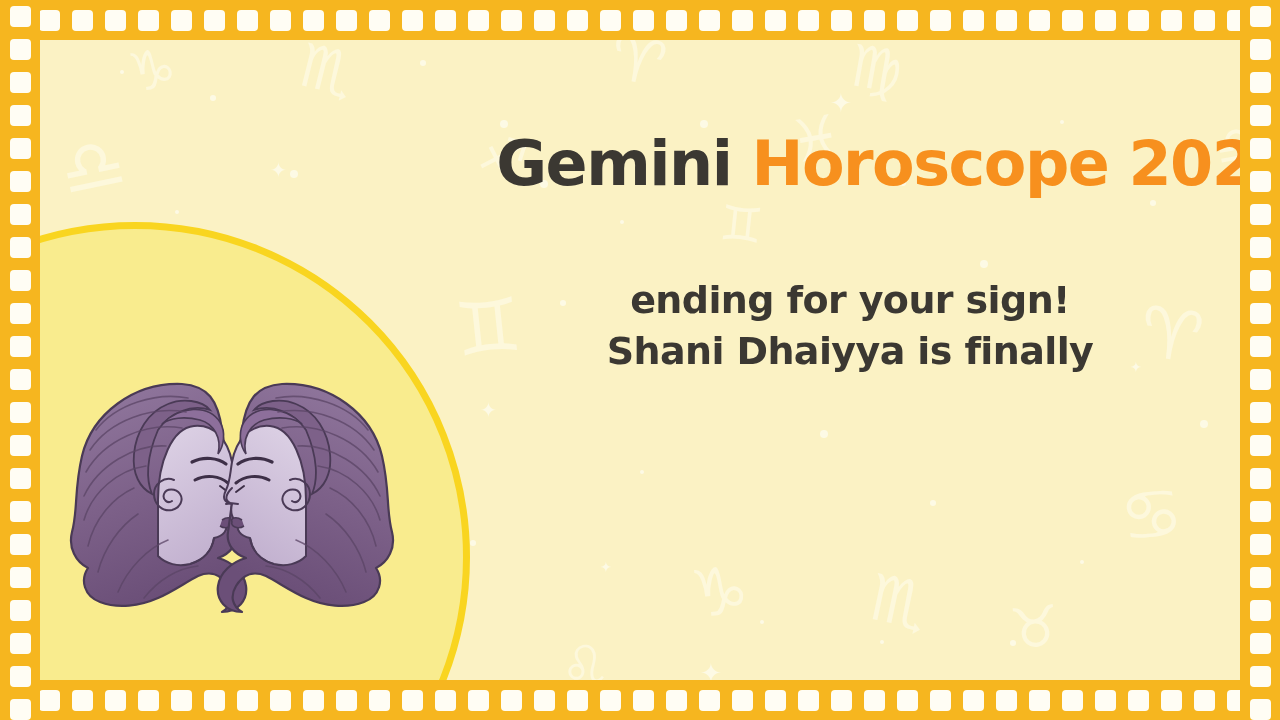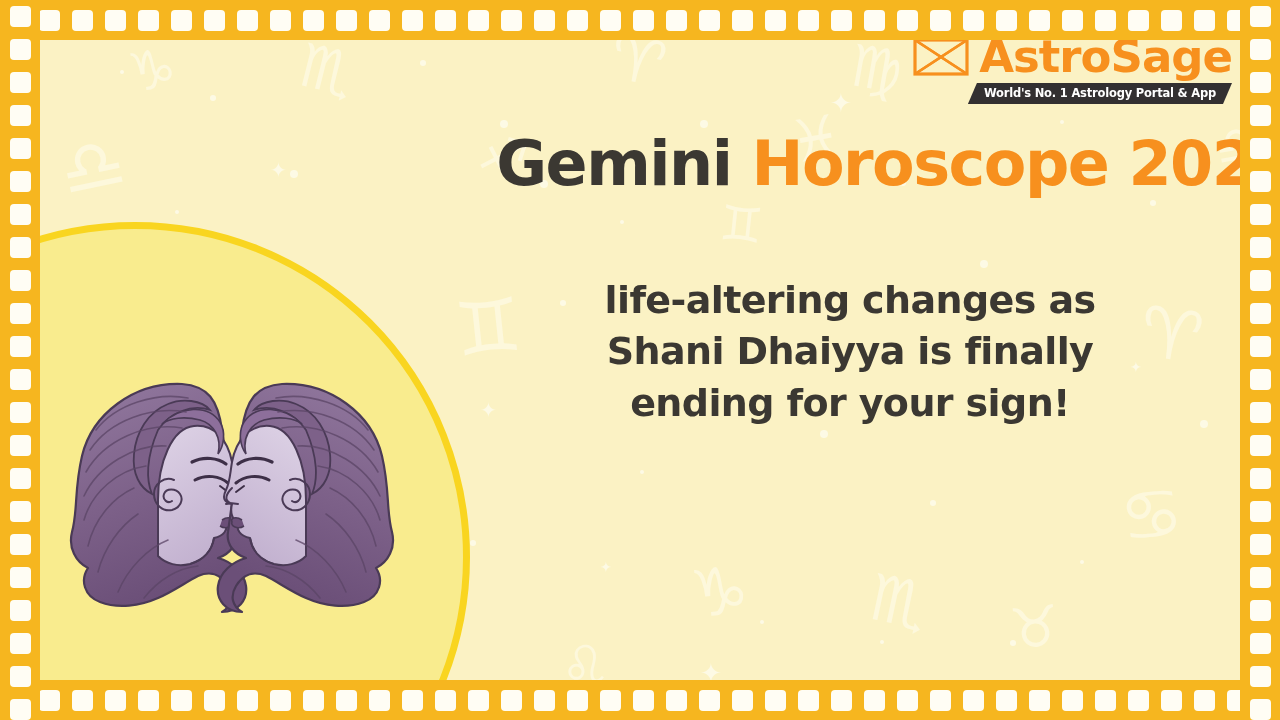--- a/index.html
+++ b/index.html
@@ -377,40 +377,24 @@
         <path d="M152 168 C 150 180, 142 190, 128 194" fill="none" stroke="#4a3a56" stroke-width="1.8"></path>
       </g>
     </svg>
   </div>
 
   <div class="headline">
     <span class="sign">Gemini</span><span>&nbsp;</span><span class="rest">Horoscope 2023</span>
   </div>
 
   <div class="message" id="message-block">
-      <span>life-altering changes as</span>
+      <span>ending for your sign!</span>
       <span>Shani Dhaiyya is finally</span>
-      <span>ending for your sign!</span>
     </div>
 
-  <div class="logo">
-    <div class="logo-row">
-      <span class="logo-mark">
-        <svg viewBox="0 0 58 42" width="58" height="42" xmlns="http://www.w3.org/2000/svg">
-          <rect x="3" y="4" width="52" height="34" fill="none" stroke="#f7901e" stroke-width="3.2"></rect>
-          <path d="M3 4 L29 21 L3 38" fill="none" stroke="#f7901e" stroke-width="2.6"></path>
-          <path d="M55 4 L29 21 L55 38" fill="none" stroke="#f7901e" stroke-width="2.6"></path>
-          <path d="M3 4 L29 21 L55 4" fill="none" stroke="#f7901e" stroke-width="2.6"></path>
-          <path d="M3 38 L29 21 L55 38" fill="none" stroke="#f7901e" stroke-width="2.6"></path>
-        </svg>
-      </span>
-      <span class="logo-word">AstroSage</span>
-    </div>
-    <div class="logo-tag">World's No. 1 Astrology Portal &amp; App</div>
-  </div>
 
   <div class="border-band band-top" id="band-top">
       <span class="notch"></span>
       <span class="notch"></span>
       <span class="notch"></span>
       <span class="notch"></span>
       <span class="notch"></span>
       <span class="notch"></span>
       <span class="notch"></span>
       <span class="notch"></span>

